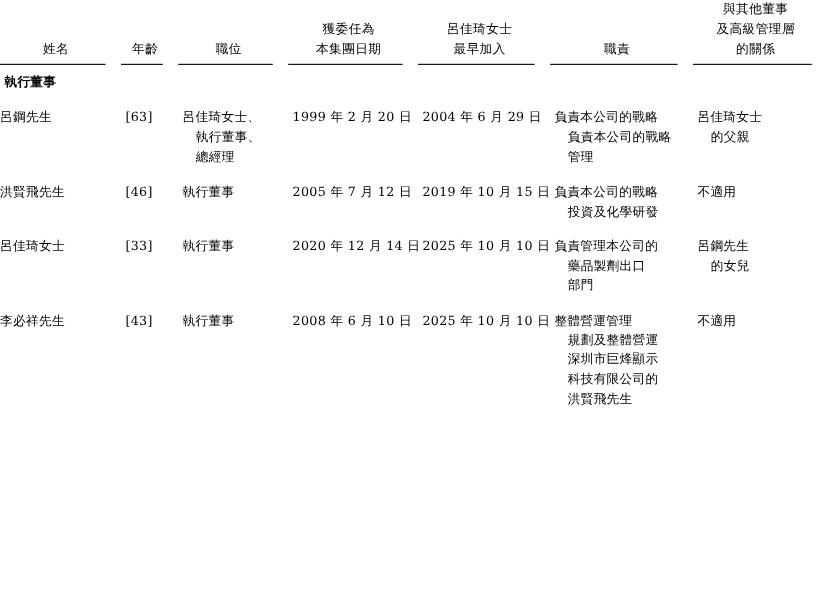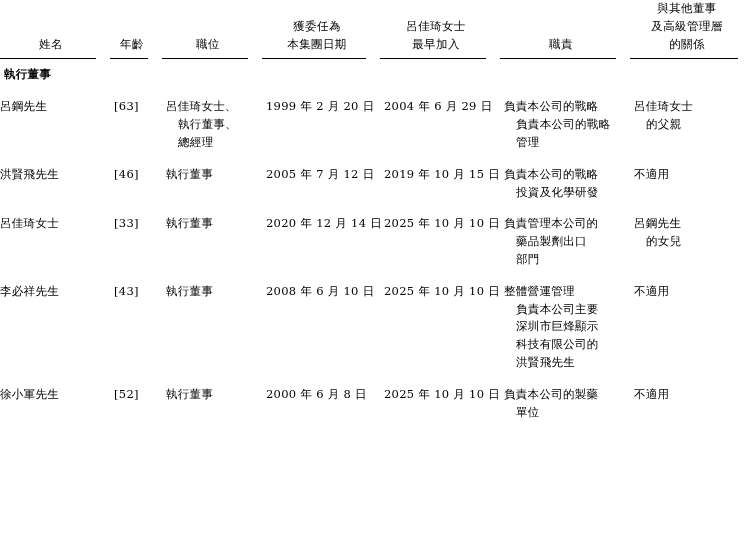--- a/index.html
+++ b/index.html
@@ -217,43 +217,25 @@
           <span class="ln">李必祥先生</span>
         </td>
         <td class="age-cell">[43]</td>
         <td class="pos-cell">
           <span class="ln">執行董事</span>
         </td>
         <td class="nowrap">2008 年 6 月 10 日</td>
         <td class="nowrap">2025 年 10 月 10 日</td>
         <td class="resp-cell">
           <span class="ln">整體營運管理</span>
-          <span class="ln ind">負責本公司主要</span>
+          <span class="ln ind">規劃及整體營運</span>
           <span class="ln ind">深圳市巨烽顯示</span>
           <span class="ln ind">科技有限公司的</span>
           <span class="ln ind">洪賢飛先生</span>
         </td>
         <td class="rel-cell">
           <span class="ln">不適用</span>
         </td>
       </tr>
 
-      <tr>
-        <td class="cell-name">
-          <span class="ln">徐小軍先生</span>
-        </td>
-        <td class="age-cell">[52]</td>
-        <td class="pos-cell">
-          <span class="ln">執行董事</span>
-        </td>
-        <td class="nowrap">2000 年 6 月 8 日</td>
-        <td class="nowrap">2025 年 10 月 10 日</td>
-        <td class="resp-cell">
-          <span class="ln">負責本公司的製藥</span>
-          <span class="ln ind">單位</span>
-        </td>
-        <td class="rel-cell">
-          <span class="ln">不適用</span>
-        </td>
-      </tr>
     </tbody>
   </table>
 </div>
 
 </body></html>

